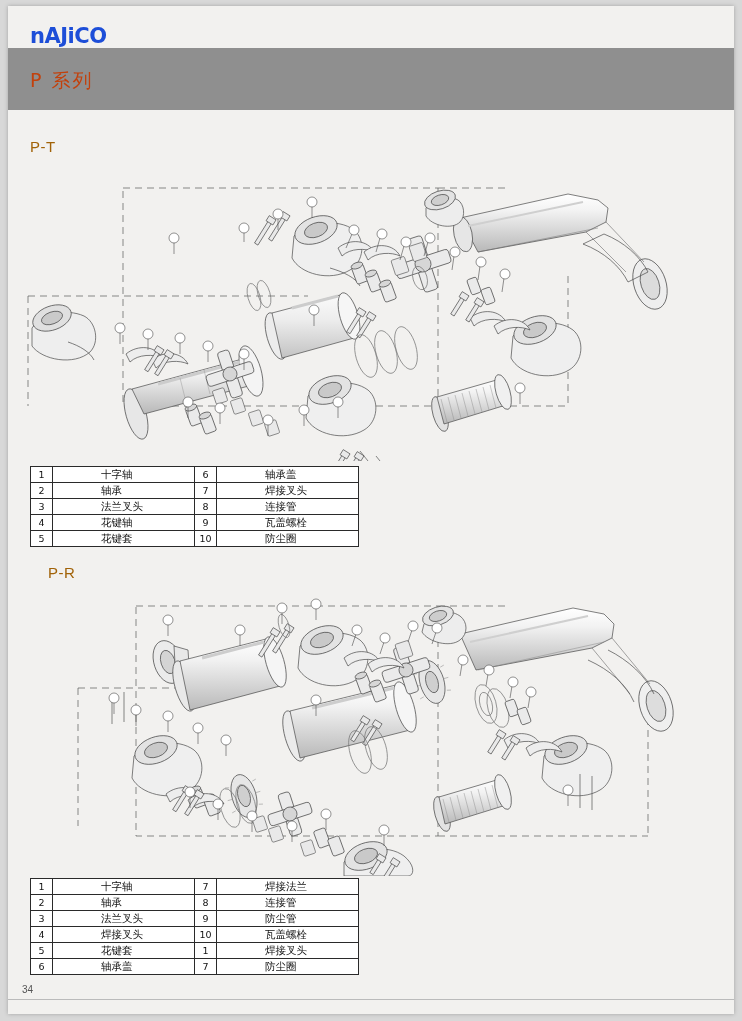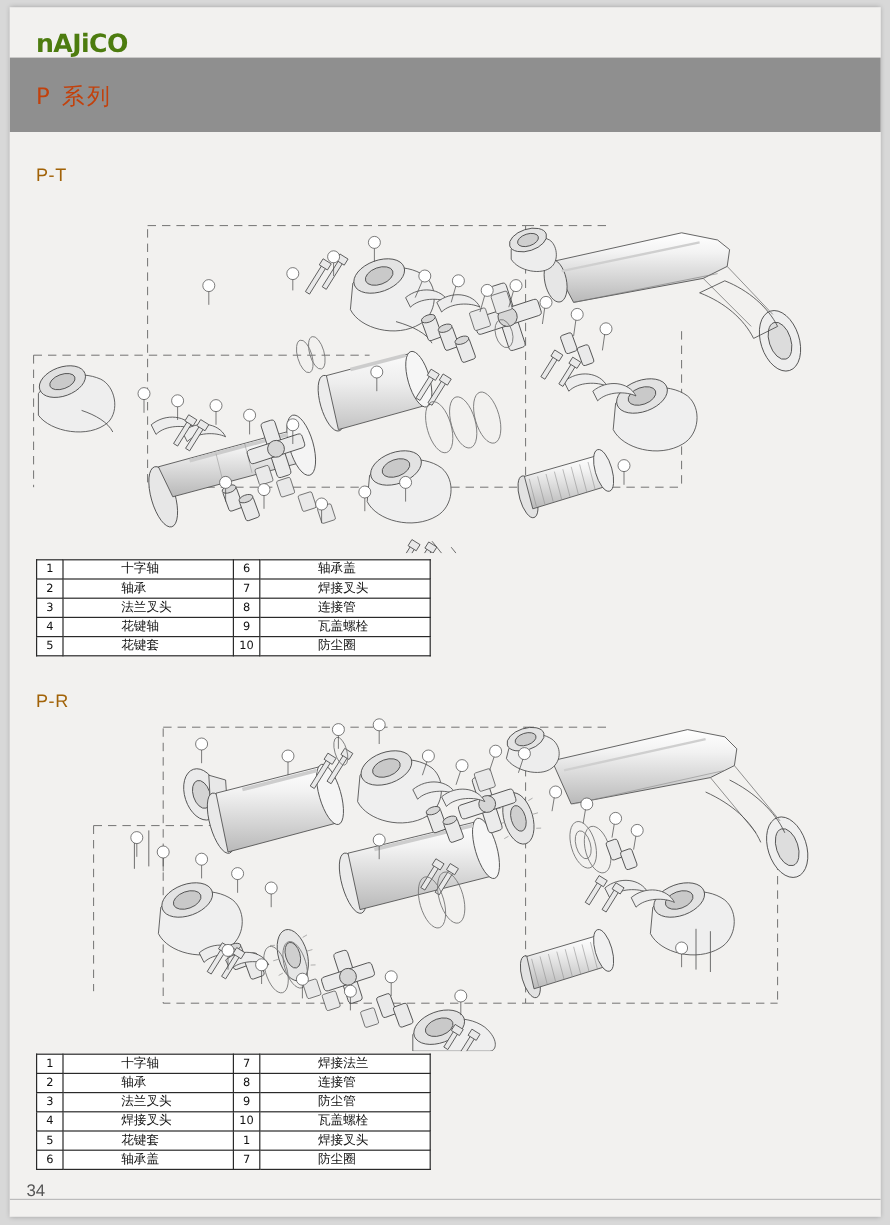--- a/index.html
+++ b/index.html
@@ -16,35 +16,35 @@
     overflow:hidden;
   }
   
   .header-band{
     position:absolute;left:0;top:42px;width:100%;height:62px;
     background:#8f8f8f;
   }
   .brand{
     position:absolute;left:22px;top:18px;
     font-size:21px;font-weight:bold;letter-spacing:-0.5px;
-    color:#4d7c0f;
+    color:#1d4ed8;
     font-family:"DejaVu Sans", sans-serif;
   }
   .series-title{
     position:absolute;left:22px;top:62px;
     font-size:19px;color:#c2410c;letter-spacing:2px;
     font-family:"DejaVu Sans", sans-serif;
   }
   
   .sec-label{
     position:absolute;font-size:15px;color:#a16207;letter-spacing:.5px;
     font-family:"Liberation Sans", sans-serif;
   }
   #lbl-pt{left:22px;top:132px;}
-  #lbl-pr{left:22px;top:558px;margin-top:12px;}
+  #lbl-pr{left:40px;top:558px;}
 
   
   .diagram{
     position:absolute;
     overflow:hidden;
   }
   #diagram-pt{left:0px;top:150px;width:726px;height:305px;}
   #diagram-pr{left:0px;top:570px;width:726px;height:300px;}
 
   .diagram svg{display:block;}
@@ -65,21 +65,21 @@
     line-height:13px;
     white-space:nowrap;
   }
   .legend td.num{width:15px;text-align:center;font-size:9.5px;}
   .legend td.txt{width:90px;padding-left:48px;}
   #legend-pt{left:22px;top:460px;}
   #legend-pr{left:22px;top:872px;}
 
   .page-num{
     position:absolute;left:14px;top:978px;
-    font-size:14px;color:#555;
+    font-size:10px;color:#555;
   }
   .footer-rule{
     position:absolute;left:0;top:993px;width:726px;height:1px;background:#bbb;
   }
 </style>
 </head>
 <body>
 
 <div class="page">
 

